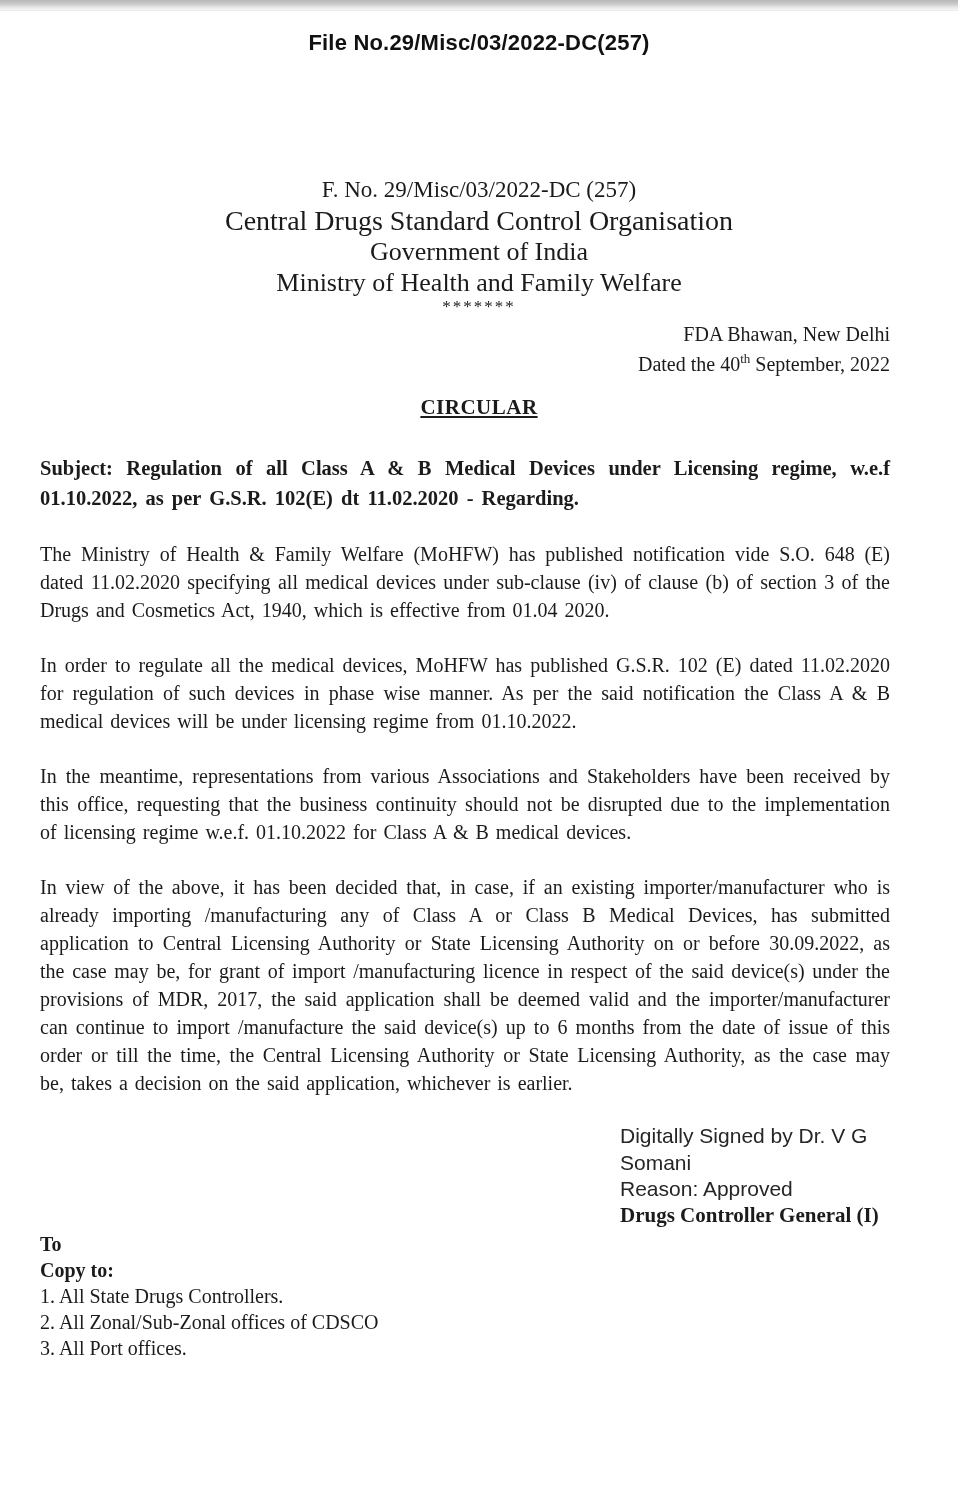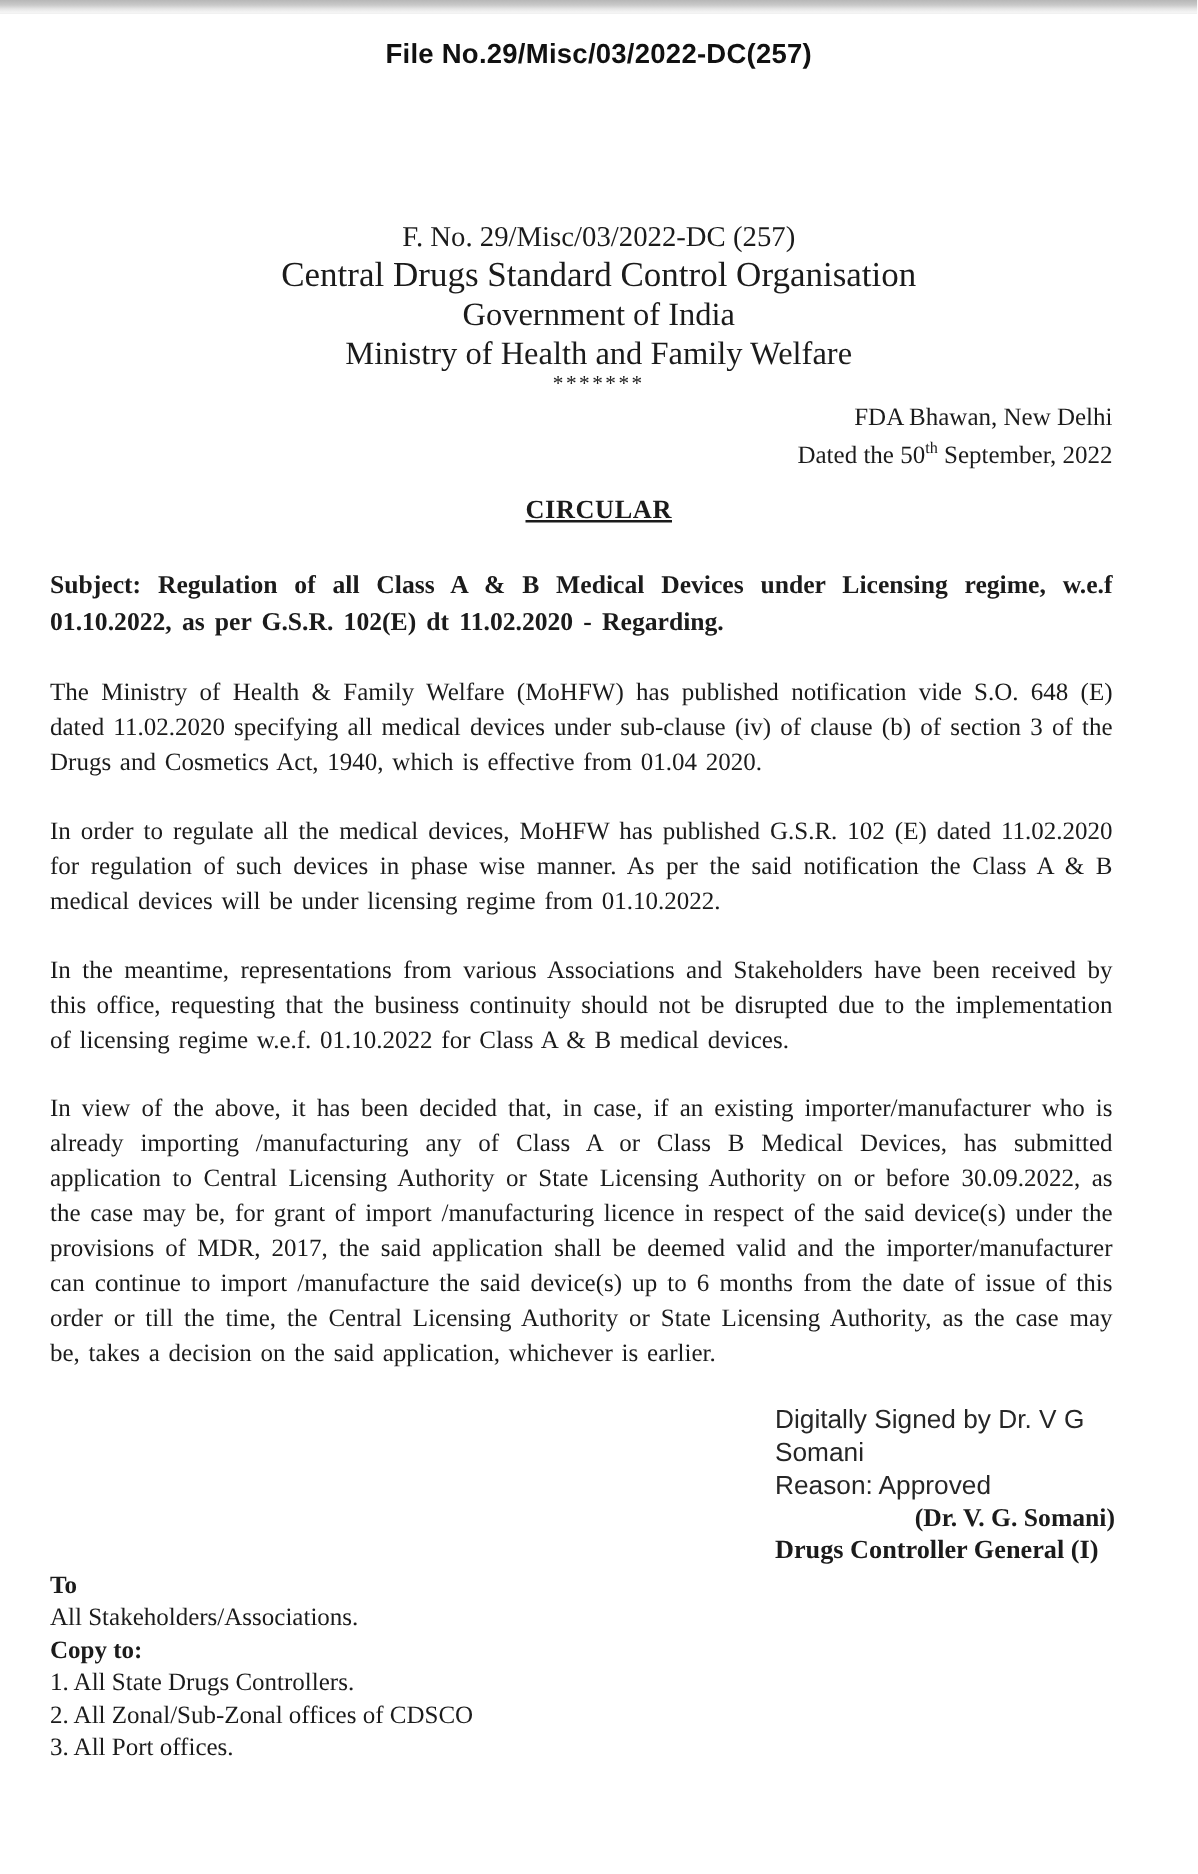--- a/index.html
+++ b/index.html
@@ -115,46 +115,44 @@
   <div class="letterhead">
     <div class="lh-fileno">F. No. 29/Misc/03/2022-DC (257)</div>
     <div class="lh-org">Central Drugs Standard Control Organisation</div>
     <div class="lh-govt">Government of India</div>
     <div class="lh-ministry">Ministry of Health and Family Welfare</div>
     <div class="lh-sep">*******</div>
   </div>
 
   <div class="dateline">
     <div>FDA Bhawan, New Delhi</div>
-    <div><span>Dated the 50</span><sup>th</sup><span> September, 2022</span></div>
+    <div><span>Dated the 40</span><sup>th</sup><span> September, 2022</span></div>
   </div>
 
   <div class="circular-title">
     <span class="underlined">CIRCULAR</span>
   </div>
 
   <div class="content">
     <div class="subject">Subject: Regulation of all Class A &amp; B Medical Devices under Licensing regime, w.e.f 01.10.2022, as per G.S.R. 102(E) dt 11.02.2020 - Regarding.</div>
 
     <div class="para">The Ministry of Health &amp; Family Welfare (MoHFW) has published notification vide S.O. 648 (E) dated 11.02.2020 specifying all medical devices under sub-clause (iv) of clause (b) of section 3 of the Drugs and Cosmetics Act, 1940, which is effective from 01.04 2020.</div>
     <div class="para">In order to regulate all the medical devices, MoHFW has published G.S.R. 102 (E) dated 11.02.2020 for regulation of such devices in phase wise manner. As per the said notification the Class A &amp; B medical devices will be under licensing regime from 01.10.2022.</div>
     <div class="para">In the meantime, representations from various Associations and Stakeholders have been received by this office, requesting that the business continuity should not be disrupted due to the implementation of licensing regime w.e.f. 01.10.2022 for Class A &amp; B medical devices.</div>
     <div class="para">In view of the above, it has been decided that, in case, if an existing importer/manufacturer who is already importing /manufacturing any of Class A or Class B Medical Devices, has submitted application to Central Licensing Authority or State Licensing Authority on or before 30.09.2022, as the case may be, for grant of import /manufacturing licence in respect of the said device(s) under the provisions of MDR, 2017, the said application shall be deemed valid and the importer/manufacturer can continue to import /manufacture the said device(s) up to 6 months from the date of issue of this order or till the time, the Central Licensing Authority or State Licensing Authority, as the case may be, takes a decision on the said application, whichever is earlier.</div>
   </div>
 
   <div class="signature">
     <div class="sig-digital">Digitally Signed by Dr. V G</div>
     <div class="sig-digital">Somani</div>
     <div class="sig-digital">Reason: Approved</div>
-    <div class="sig-name">(Dr. V. G. Somani)</div>
     <div class="sig-designation">Drugs Controller General (I)</div>
   </div>
 
   <div class="footer">
     <div class="bold">To</div>
-    <div>All Stakeholders/Associations.</div>
     <div class="bold">Copy to:</div>
     <div>1. All State Drugs Controllers.</div>
     <div>2. All Zonal/Sub-Zonal offices of CDSCO</div>
     <div>3. All Port offices.</div>
   </div>
 
 </div>
 
 </body></html>

